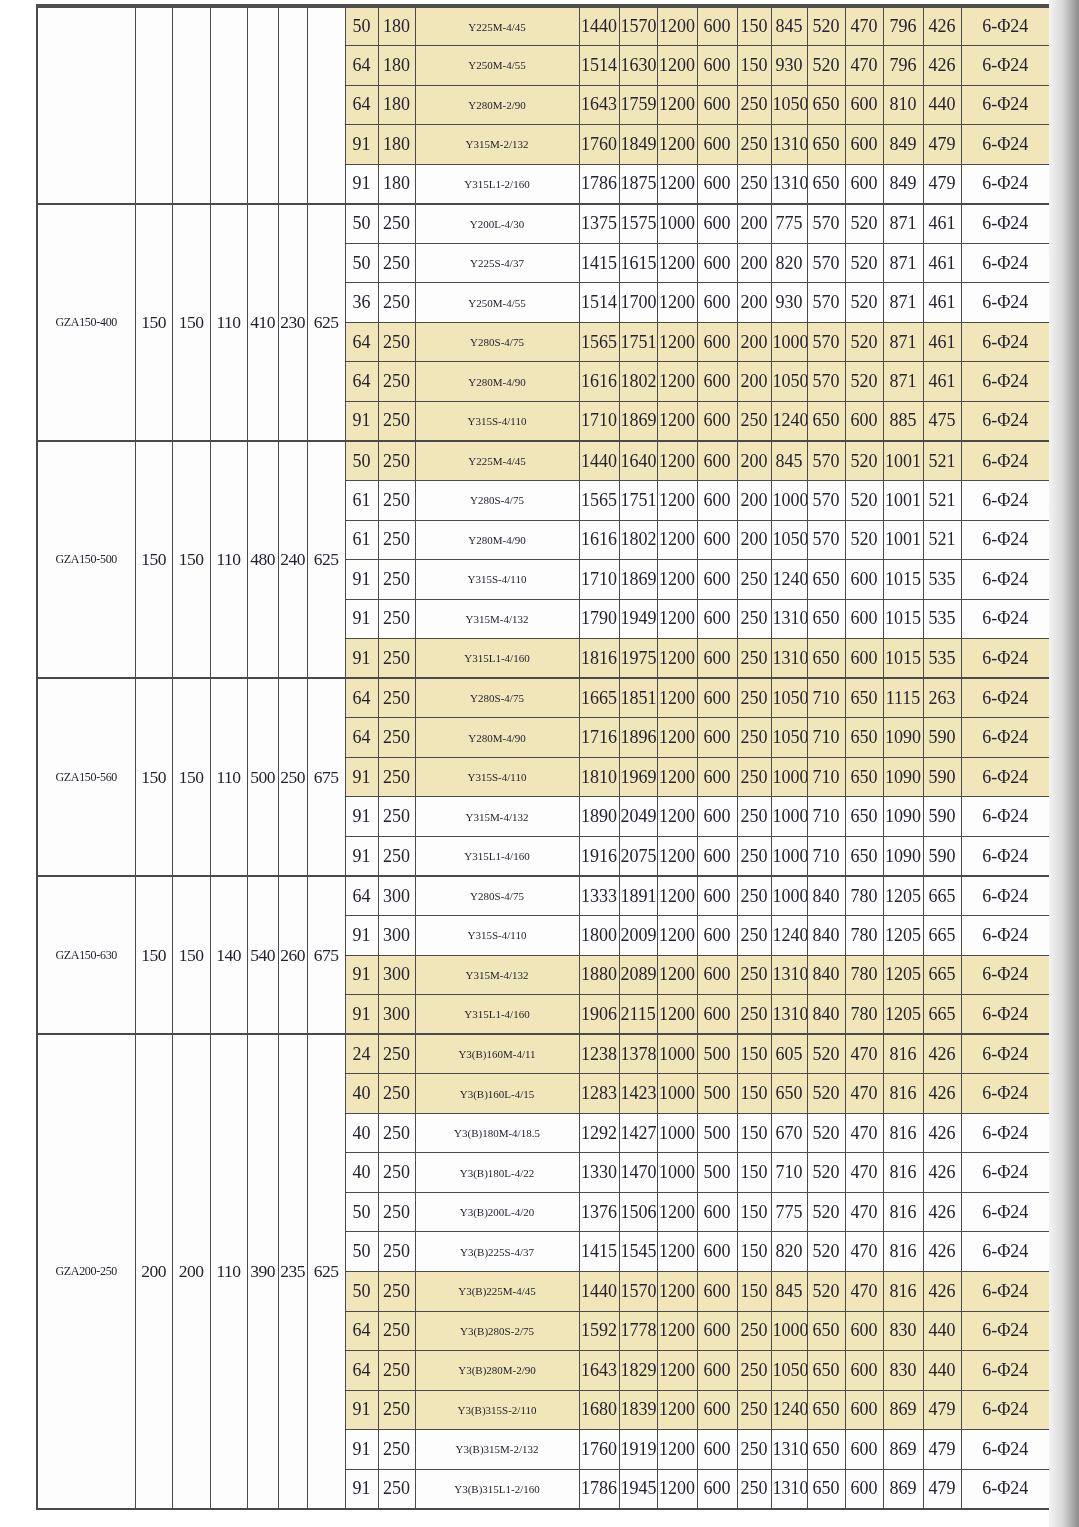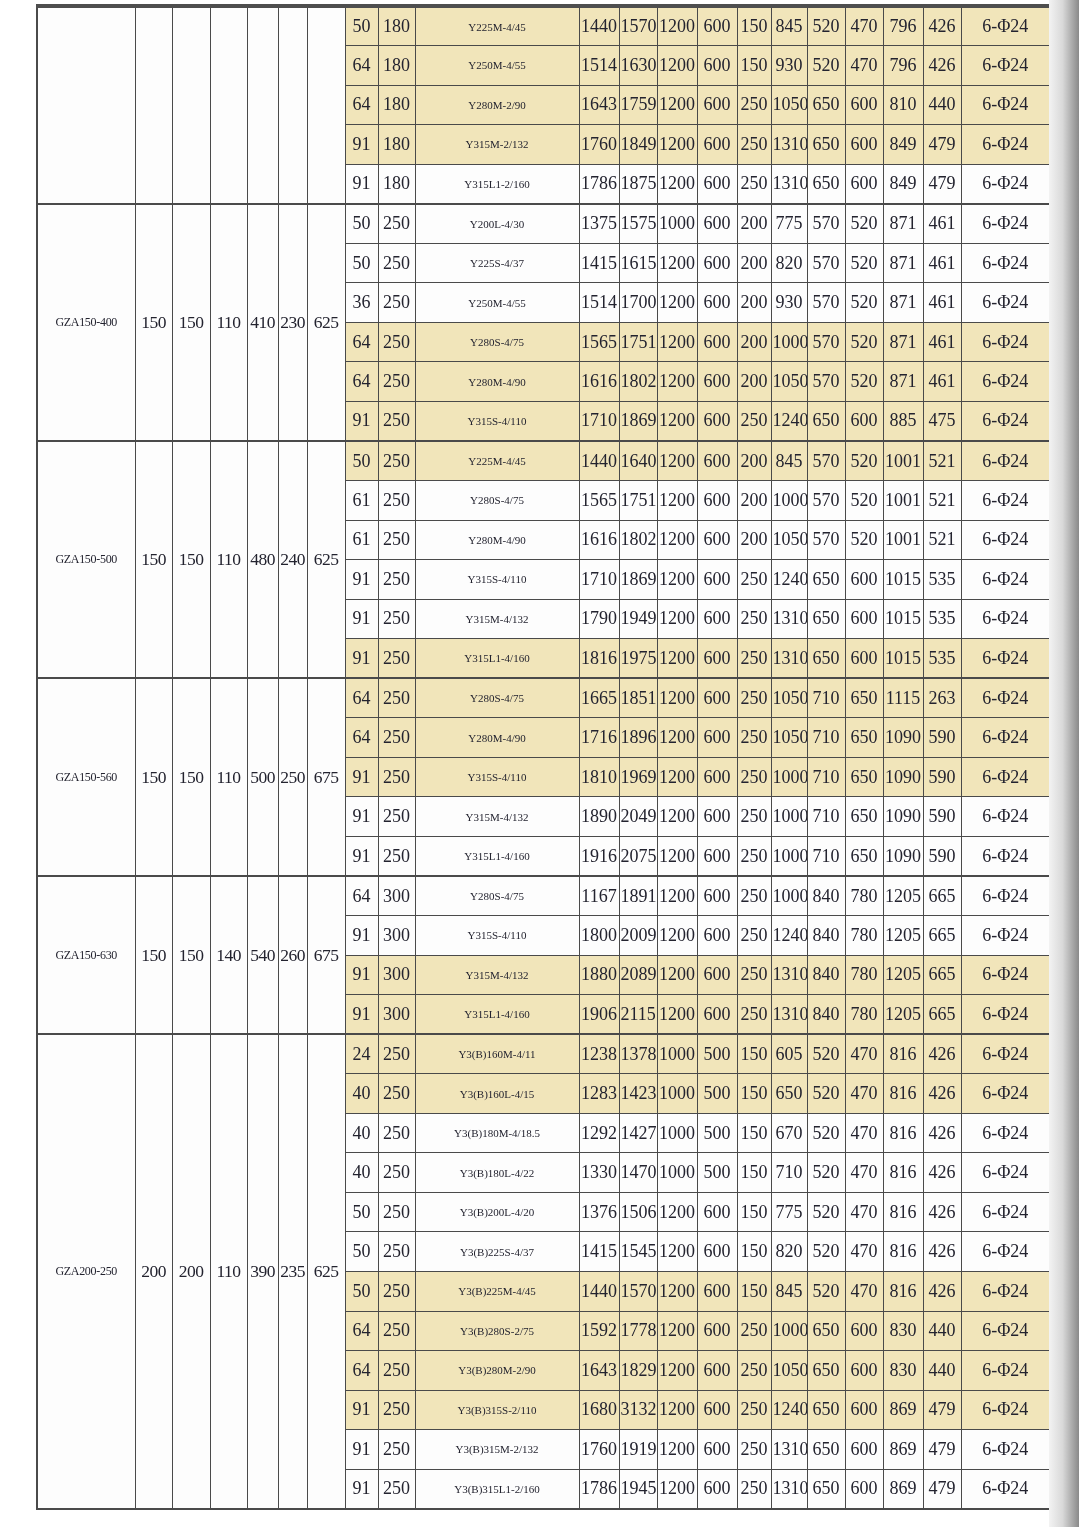--- a/index.html
+++ b/index.html
@@ -458,21 +458,21 @@
           <td class="model" rowspan="4">GZA150-630</td>
           <td class="dim" rowspan="4">150</td>
           <td class="dim" rowspan="4">150</td>
           <td class="dim" rowspan="4">140</td>
           <td class="dim" rowspan="4">540</td>
           <td class="dim" rowspan="4">260</td>
           <td class="dim" rowspan="4">675</td>
           <td>64</td>
           <td>300</td>
           <td class="motor">Y280S-4/75</td>
-          <td>1167</td>
+          <td>1333</td>
           <td>1891</td>
           <td>1200</td>
           <td>600</td>
           <td>250</td>
           <td>1000</td>
           <td>840</td>
           <td>780</td>
           <td>1205</td>
           <td>665</td>
           <td>6-Φ24</td>
@@ -674,21 +674,21 @@
           <td class="hl">600</td>
           <td class="hl">830</td>
           <td class="hl">440</td>
           <td class="hl">6-Φ24</td>
         </tr>
         <tr>
           <td class="hl">91</td>
           <td class="hl">250</td>
           <td class="hl motor">Y3(B)315S-2/110</td>
           <td class="hl">1680</td>
-          <td class="hl">3132</td>
+          <td class="hl">1839</td>
           <td class="hl">1200</td>
           <td class="hl">600</td>
           <td class="hl">250</td>
           <td class="hl">1240</td>
           <td class="hl">650</td>
           <td class="hl">600</td>
           <td class="hl">869</td>
           <td class="hl">479</td>
           <td class="hl">6-Φ24</td>
         </tr>

